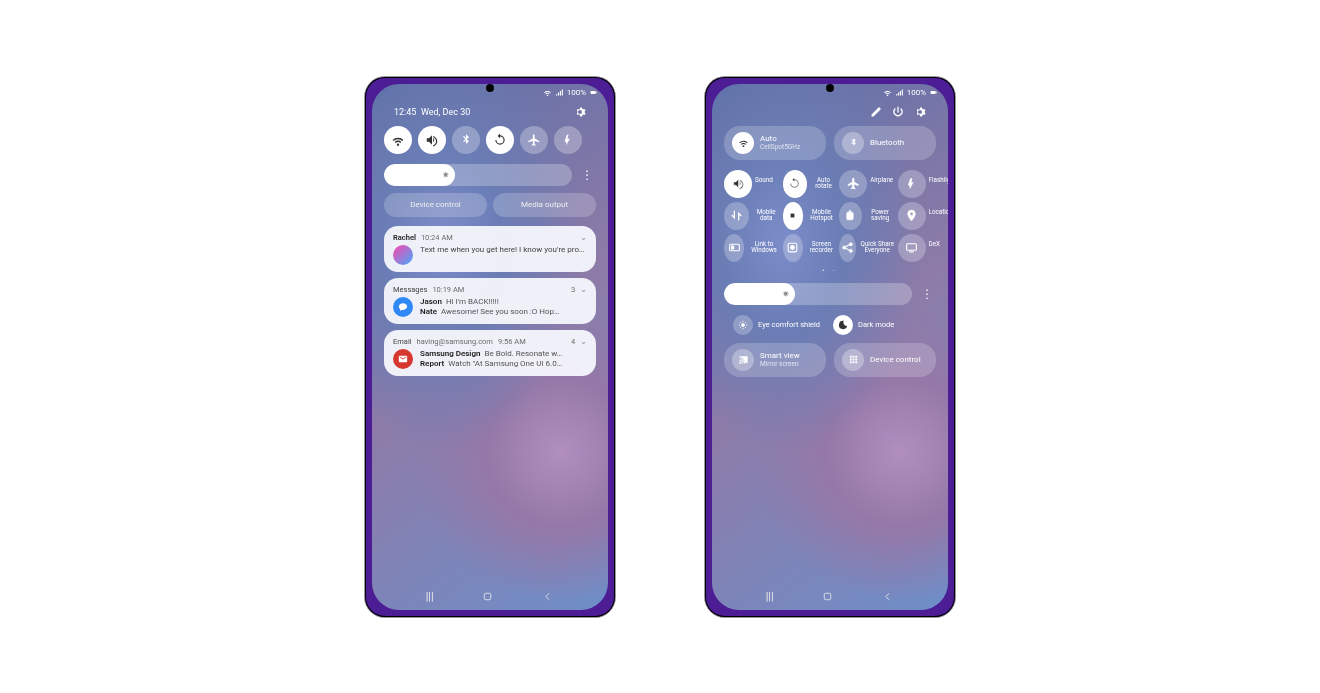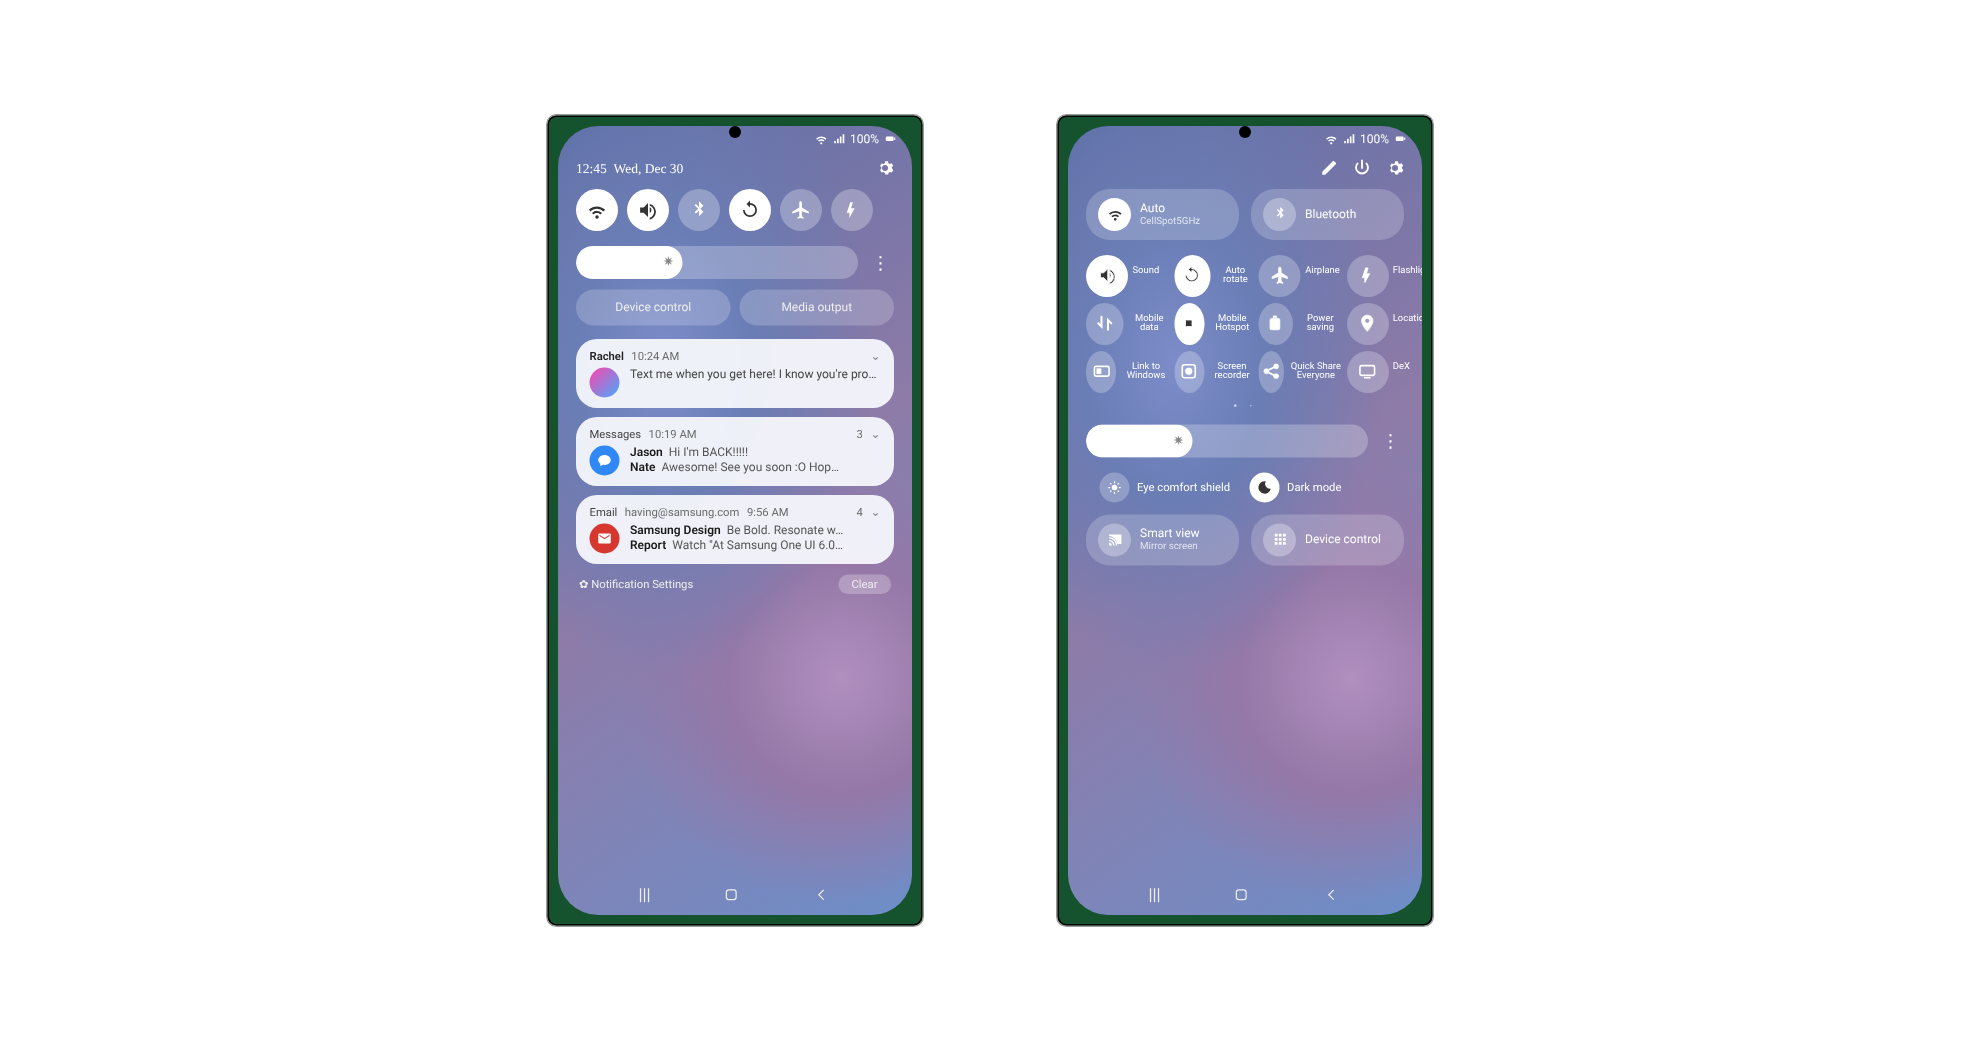--- a/index.html
+++ b/index.html
@@ -9,22 +9,22 @@
     background: #fff;
     font-family: -apple-system, BlinkMacSystemFont, "Segoe UI", Roboto, sans-serif;
     display: flex;
     justify-content: center;
     align-items: center;
     gap: 90px;
   }
   .phone {
     width: 250px;
     height: 540px;
-    background: #14532d;
-    border-radius: 6px;
+    background: #4c1d95;
+    border-radius: 20px;
     padding: 7px;
     box-shadow: 0 0 0 1px #999, inset 0 0 0 1px #000;
     position: relative;
   }
   .screen {
     width: 100%;
     height: 100%;
     border-radius: 27px;
     overflow: hidden;
     position: relative;
@@ -43,21 +43,21 @@
     display:flex;
     justify-content:flex-end;
     align-items:center;
     gap:3px;
     padding:0 10px;
     font-size:8px;
     color:#fff;
   }
   .status svg { width:9px; height:9px; fill:#fff; }
   
-  .hdr { display:flex; align-items:center; justify-content:space-between; padding:4px 12px;font-family:Liberation Serif, serif; }
+  .hdr { display:flex; align-items:center; justify-content:space-between; padding:4px 22px; }
   .hdr-left { font-size:9px; }
   .hdr-right { display:flex; gap:10px; }
   .hdr-right svg { width:12px; height:12px; fill:#fff; }
   
   .qrow { display:flex; gap:6px; padding:4px 12px; }
   .qbtn {
     width: 28px; height:28px; border-radius:50%;
     background: rgba(255,255,255,0.28);
     display:flex; align-items:center; justify-content:center;
     cursor:pointer;
@@ -359,24 +359,20 @@
               <span class="txt">Be Bold. Resonate w…</span>
             </div>
             <div class="msg-line">
               <span class="who">Report</span>
               <span class="txt">Watch "At Samsung One UI 6.0…</span>
             </div>
           </div>
       </div>
     </div>
 
-    <div class="notif-footer">
-      <span>✿ <span>Notification Settings</span></span>
-      <span class="clear">Clear</span>
-    </div>
 
     <div class="navbar">
       <span>|||</span>
       <svg viewBox="0 0 24 24">
           <rect x="6" y="6" width="12" height="12" rx="3"></rect>
         </svg>
       <svg viewBox="0 0 24 24">
           <path d="M15 6l-6 6 6 6"></path>
         </svg>
     </div>

